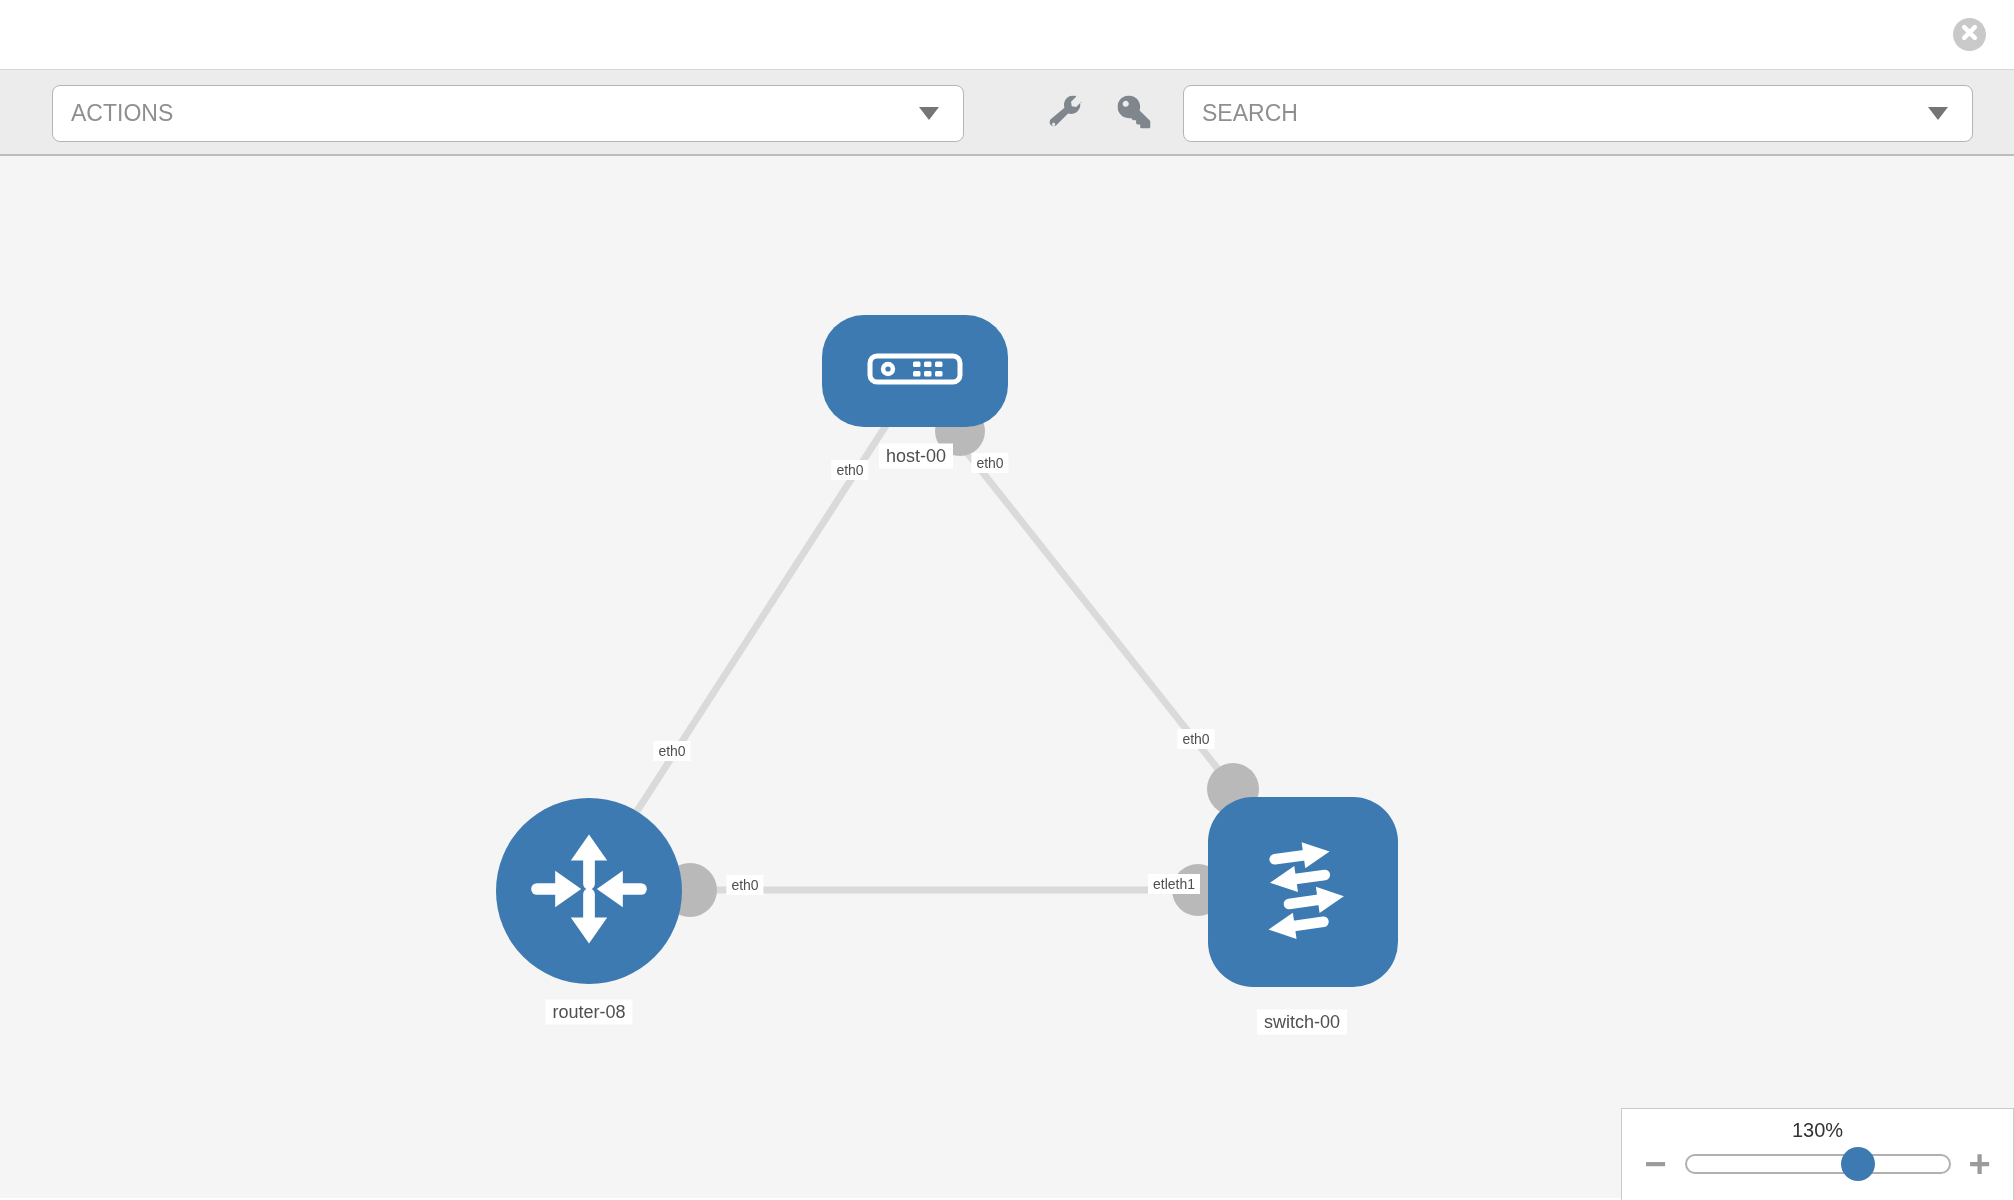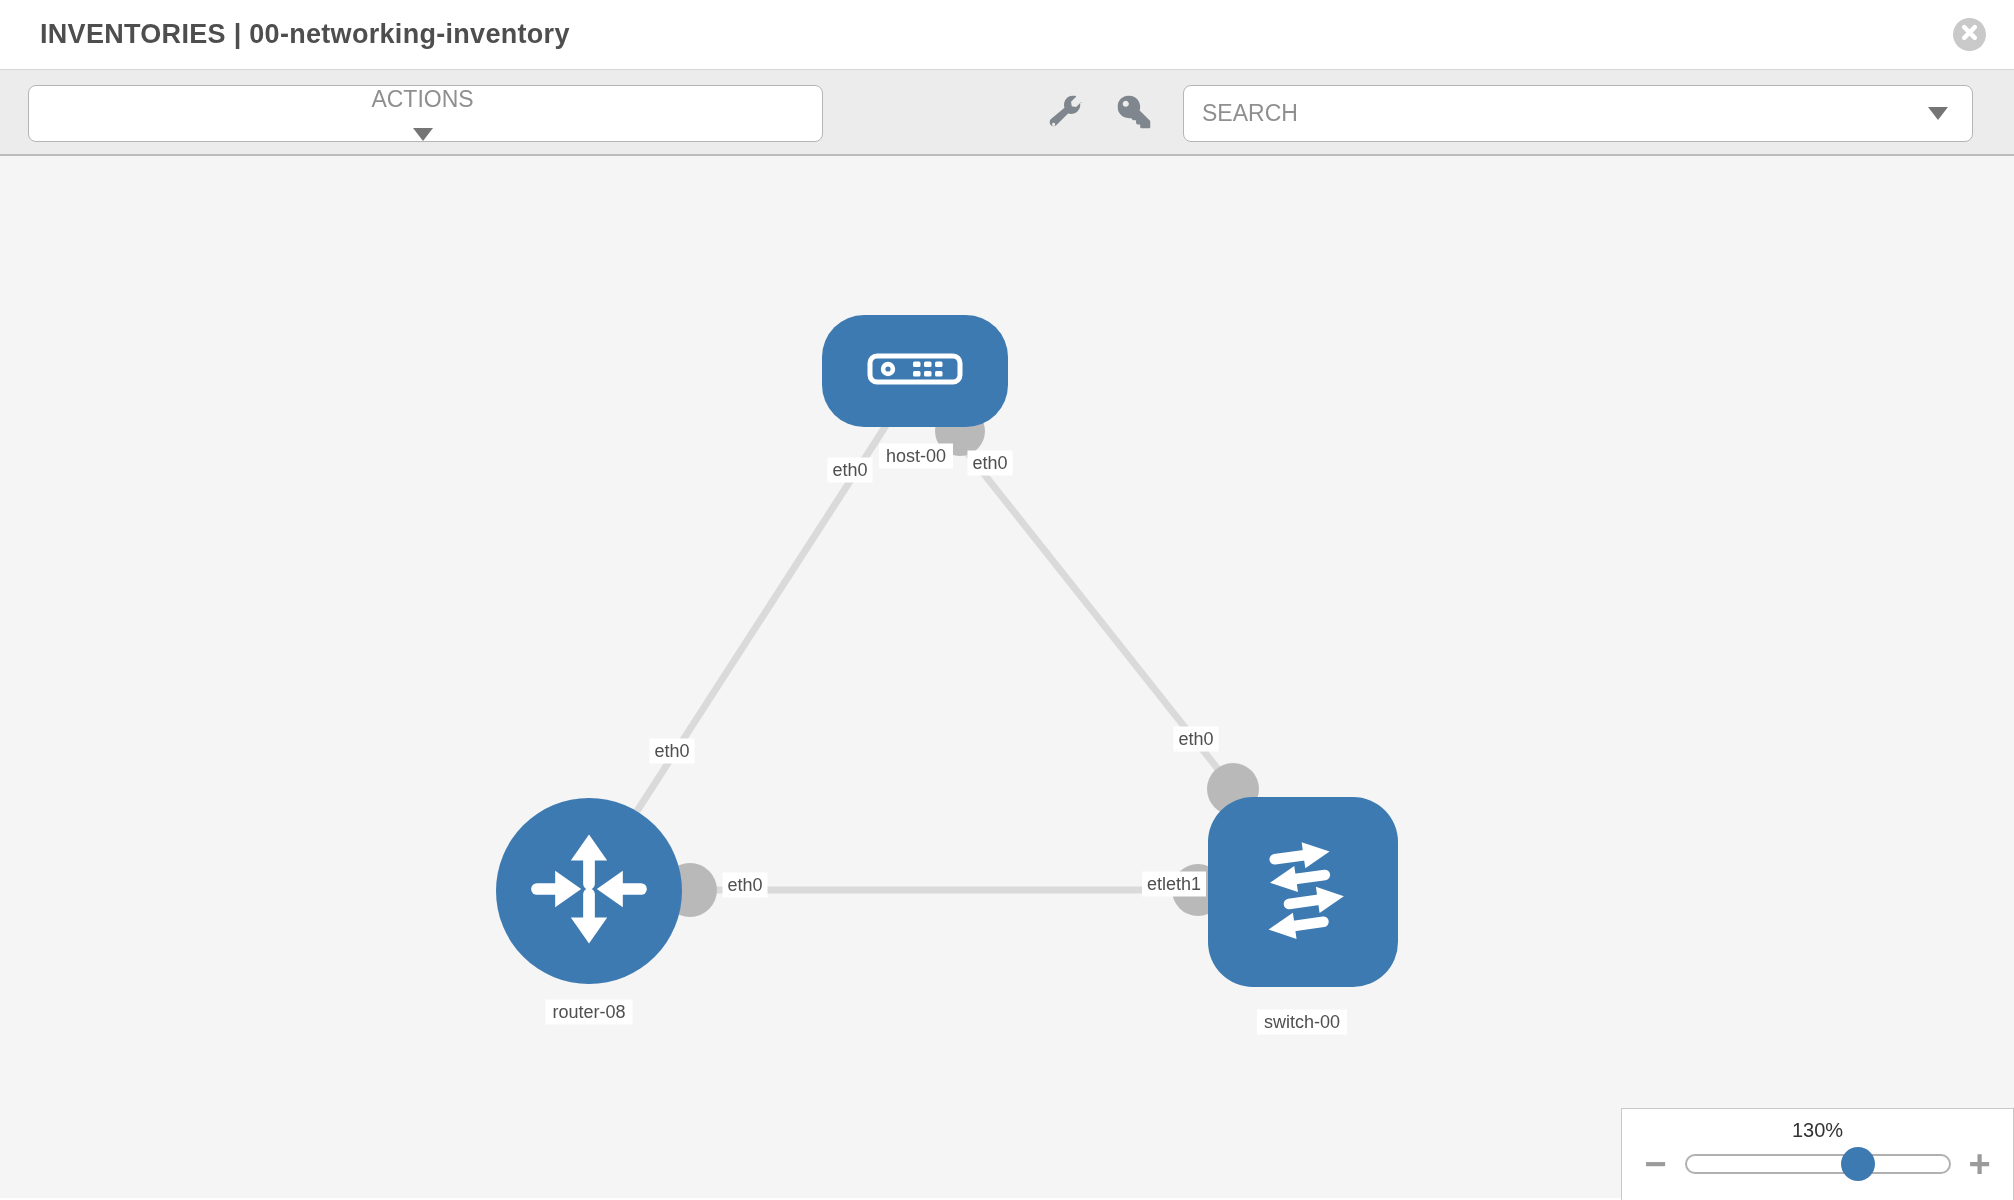--- a/index.html
+++ b/index.html
@@ -15,21 +15,21 @@
                border-radius:50%; background:#c9c9c9; display:flex;
                align-items:center; justify-content:center; cursor:pointer; }
 
   
   .toolbar { position:relative; height:86px; background:#ececec;
              border-bottom:2px solid #bcbcbc; }
   .select-box { position:absolute; top:15px; height:57px; background:#fff;
                 border:1px solid #b5b5b5; border-radius:8px;
                 display:flex; align-items:center; justify-content:space-between;
                 padding:0 24px 0 18px; color:#8f8f8f; font-size:23px; cursor:pointer; }
-  .select-actions { left:28px;  width:795px;flex-direction:column; }
+  .select-actions { left:52px;  width:912px; }
   .select-search  { left:1183px; width:790px;gap:47px; }
   .caret { width:0; height:0; border-left:10px solid transparent;
            border-right:10px solid transparent; border-top:13px solid #757575; }
   .tool-icon { position:absolute; top:50%; transform:translate(-50%,-50%);
                cursor:pointer; line-height:0; }
   .tool-icon.wrench { left:1066px; }
   .tool-icon.key    { left:1134px; }
 
   
   .canvas { position:relative; width:2014px; height:1042px; background:#f5f5f5; }
@@ -37,21 +37,21 @@
 
   .node { position:absolute; z-index:2; background:#3d7ab1;
           display:flex; align-items:center; justify-content:center; cursor:pointer; }
   .node-host   { left:822px;  top:159px; width:186px; height:112px; border-radius:42px; }
   .node-router { left:496px;  top:642px; width:186px; height:186px; border-radius:50%; }
   .node-switch { left:1208px; top:641px; width:190px; height:190px; border-radius:45px; }
 
   .graph-label { position:absolute; z-index:3; transform:translate(-50%,-50%);
                  background:#fff; color:#4f4f4f; white-space:nowrap; }
   .node-label { font-size:18px; padding:2px 7px; }
-  .if-label   { font-size:18px; padding:2px 5px; }
+  .if-label   { font-size:14px; padding:2px 5px; }
 
   #lbl-host   { left:916px;  top:300px; }
   #lbl-router { left:589px;  top:856px; }
   #lbl-switch { left:1302px; top:866px; }
   #if-host-left   { left:850px;  top:314px; }
   #if-host-right  { left:990px;  top:307px; }
   #if-hr-mid      { left:672px;  top:595px; }
   #if-hs-mid      { left:1196px; top:583px; }
   #if-router-port { left:745px;  top:729px; }
   #if-switch-port { left:1174px; top:728px; }
@@ -67,21 +67,20 @@
               cursor:pointer; user-select:none; }
   .zoom-track { position:relative; width:266px; height:20px; background:#fff;
                 border:2px solid #b0b0b0; border-radius:11px; margin:0 18px; cursor:pointer; }
   .zoom-handle { position:absolute; left:154px; top:-9px; width:34px; height:34px;
                  border-radius:50%; background:#3d7ab1; cursor:grab; }
 </style>
 </head>
 <body>
 
 <div class="header">
-  <span class="header-title">INVENTORIES | 00-networking-inventory</span>
   <div class="close-btn">
     <span>
       <svg width="17" height="17" viewBox="0 0 16 16">
         <path d="M3 3 L13 13 M13 3 L3 13" stroke="#ffffff" stroke-width="4.2" stroke-linecap="round"></path>
       </svg>
     </span>
   </div>
 </div>
 
 <div class="toolbar">

